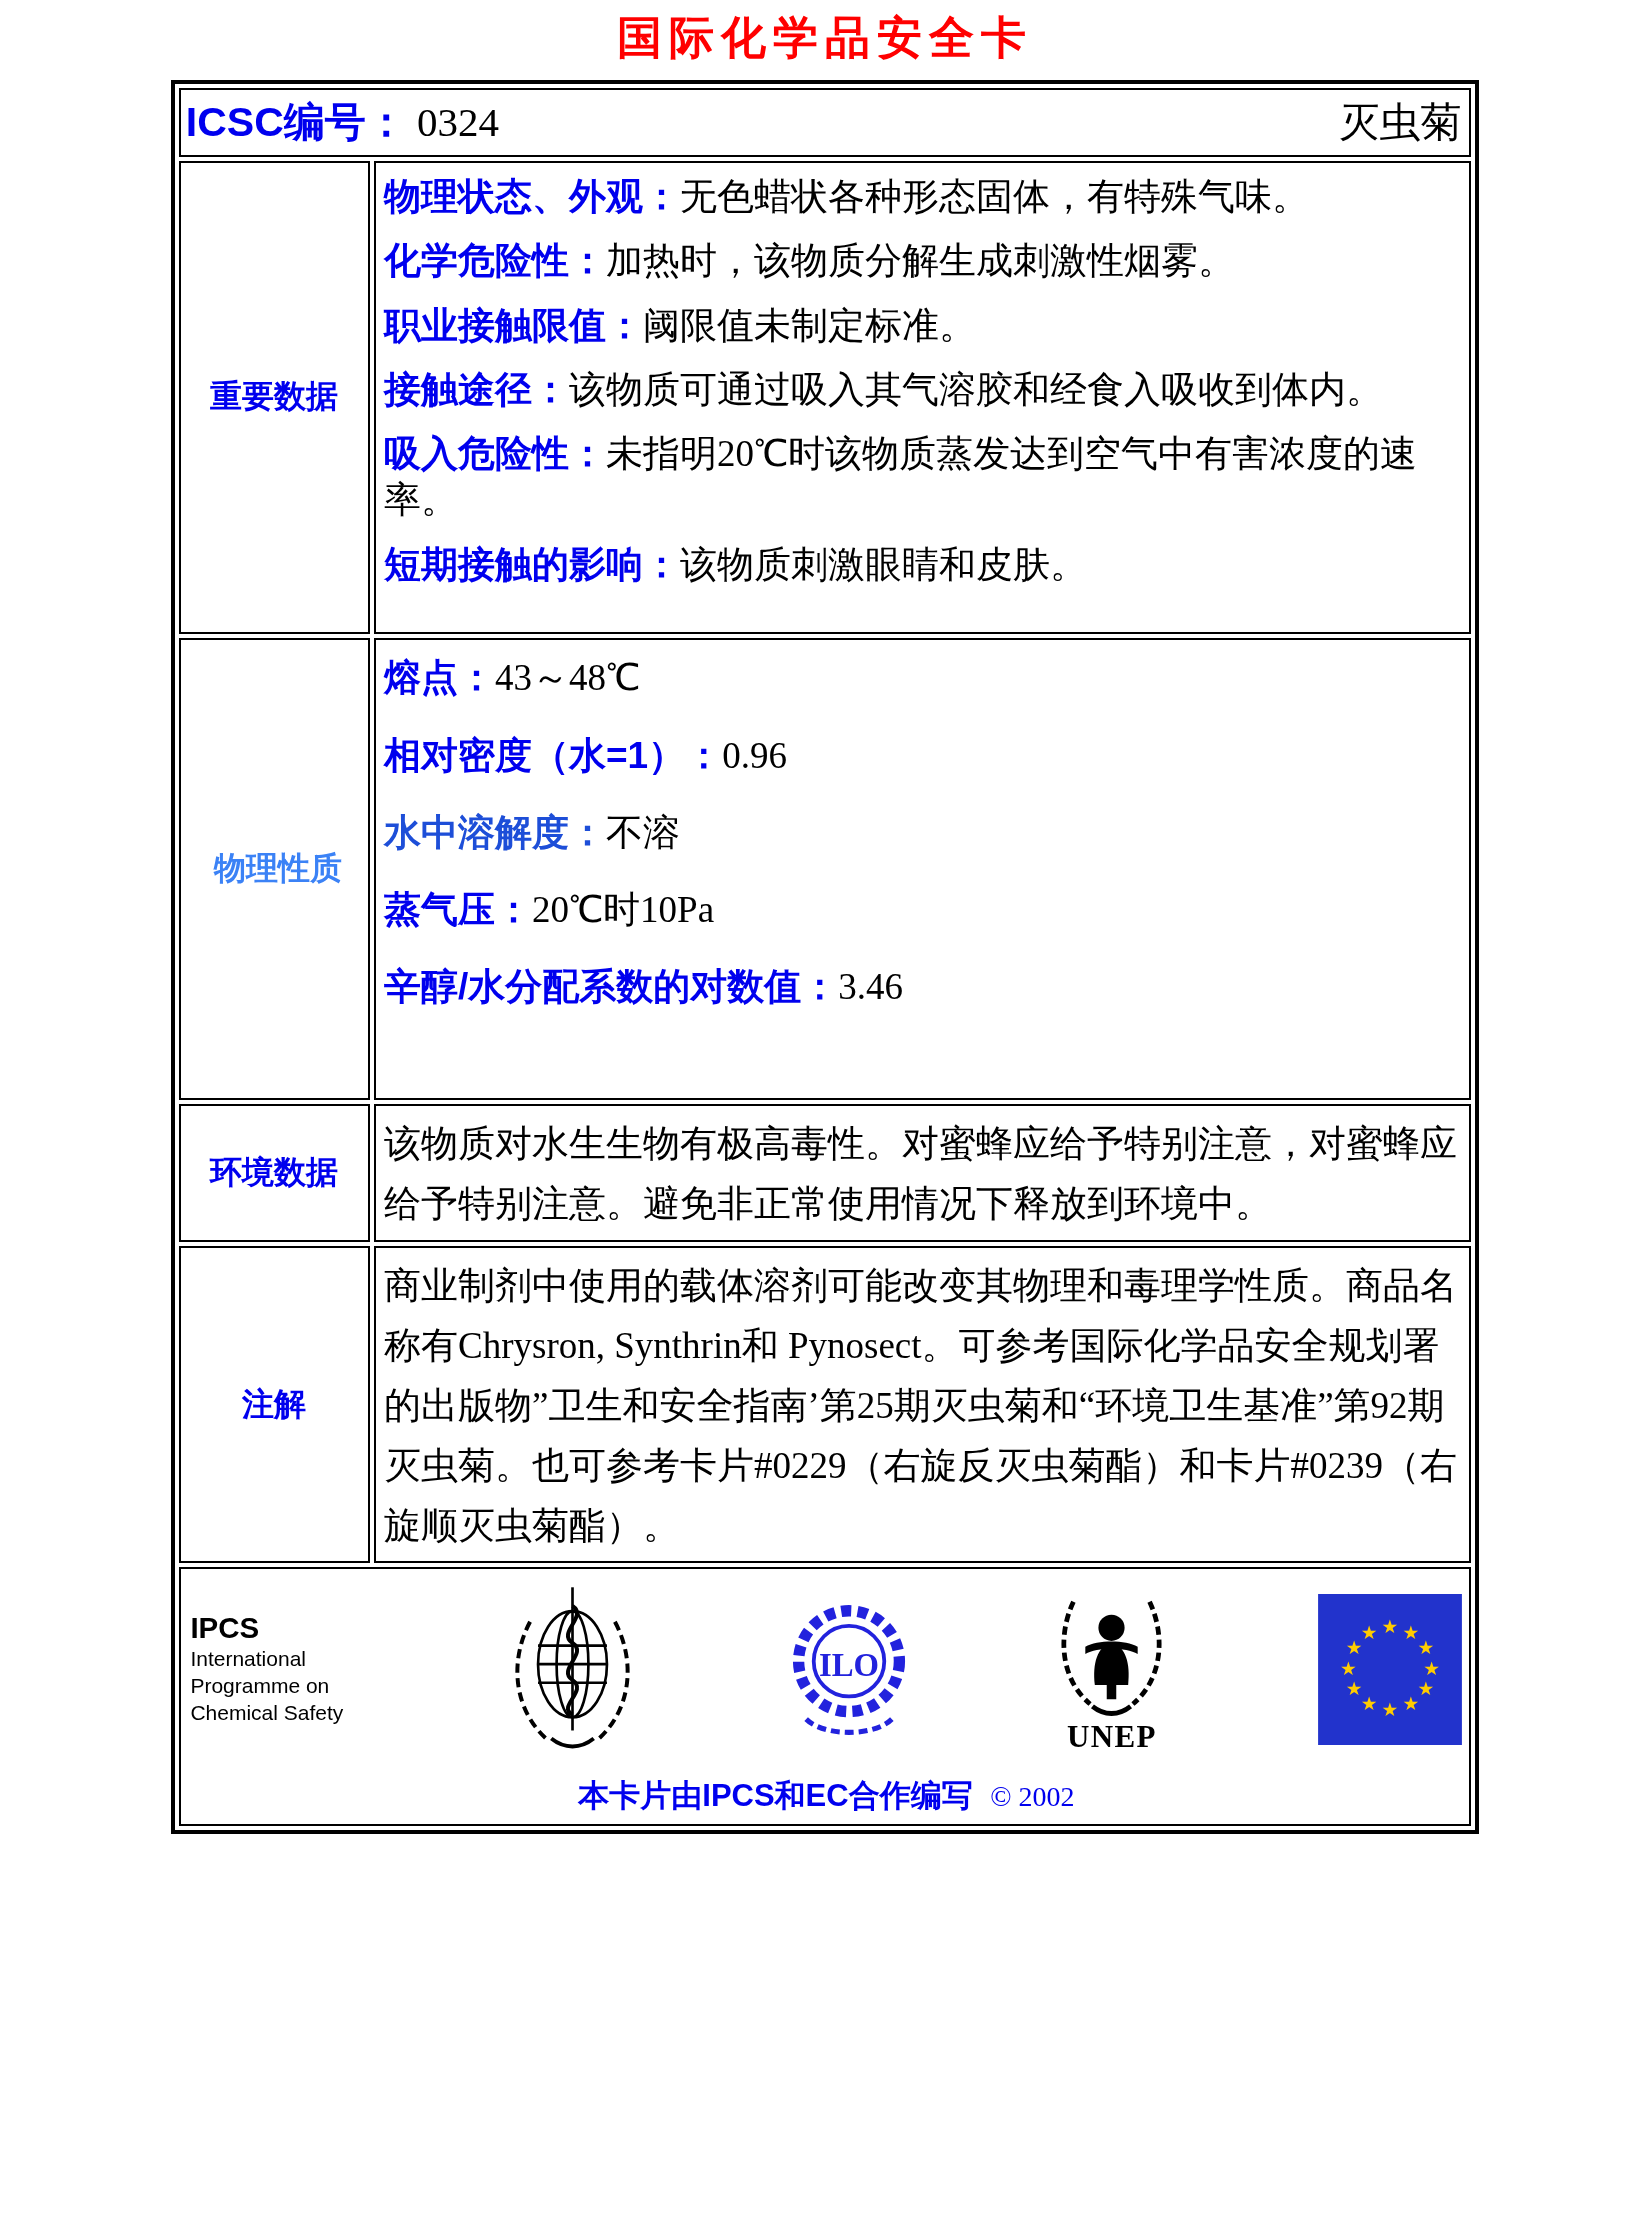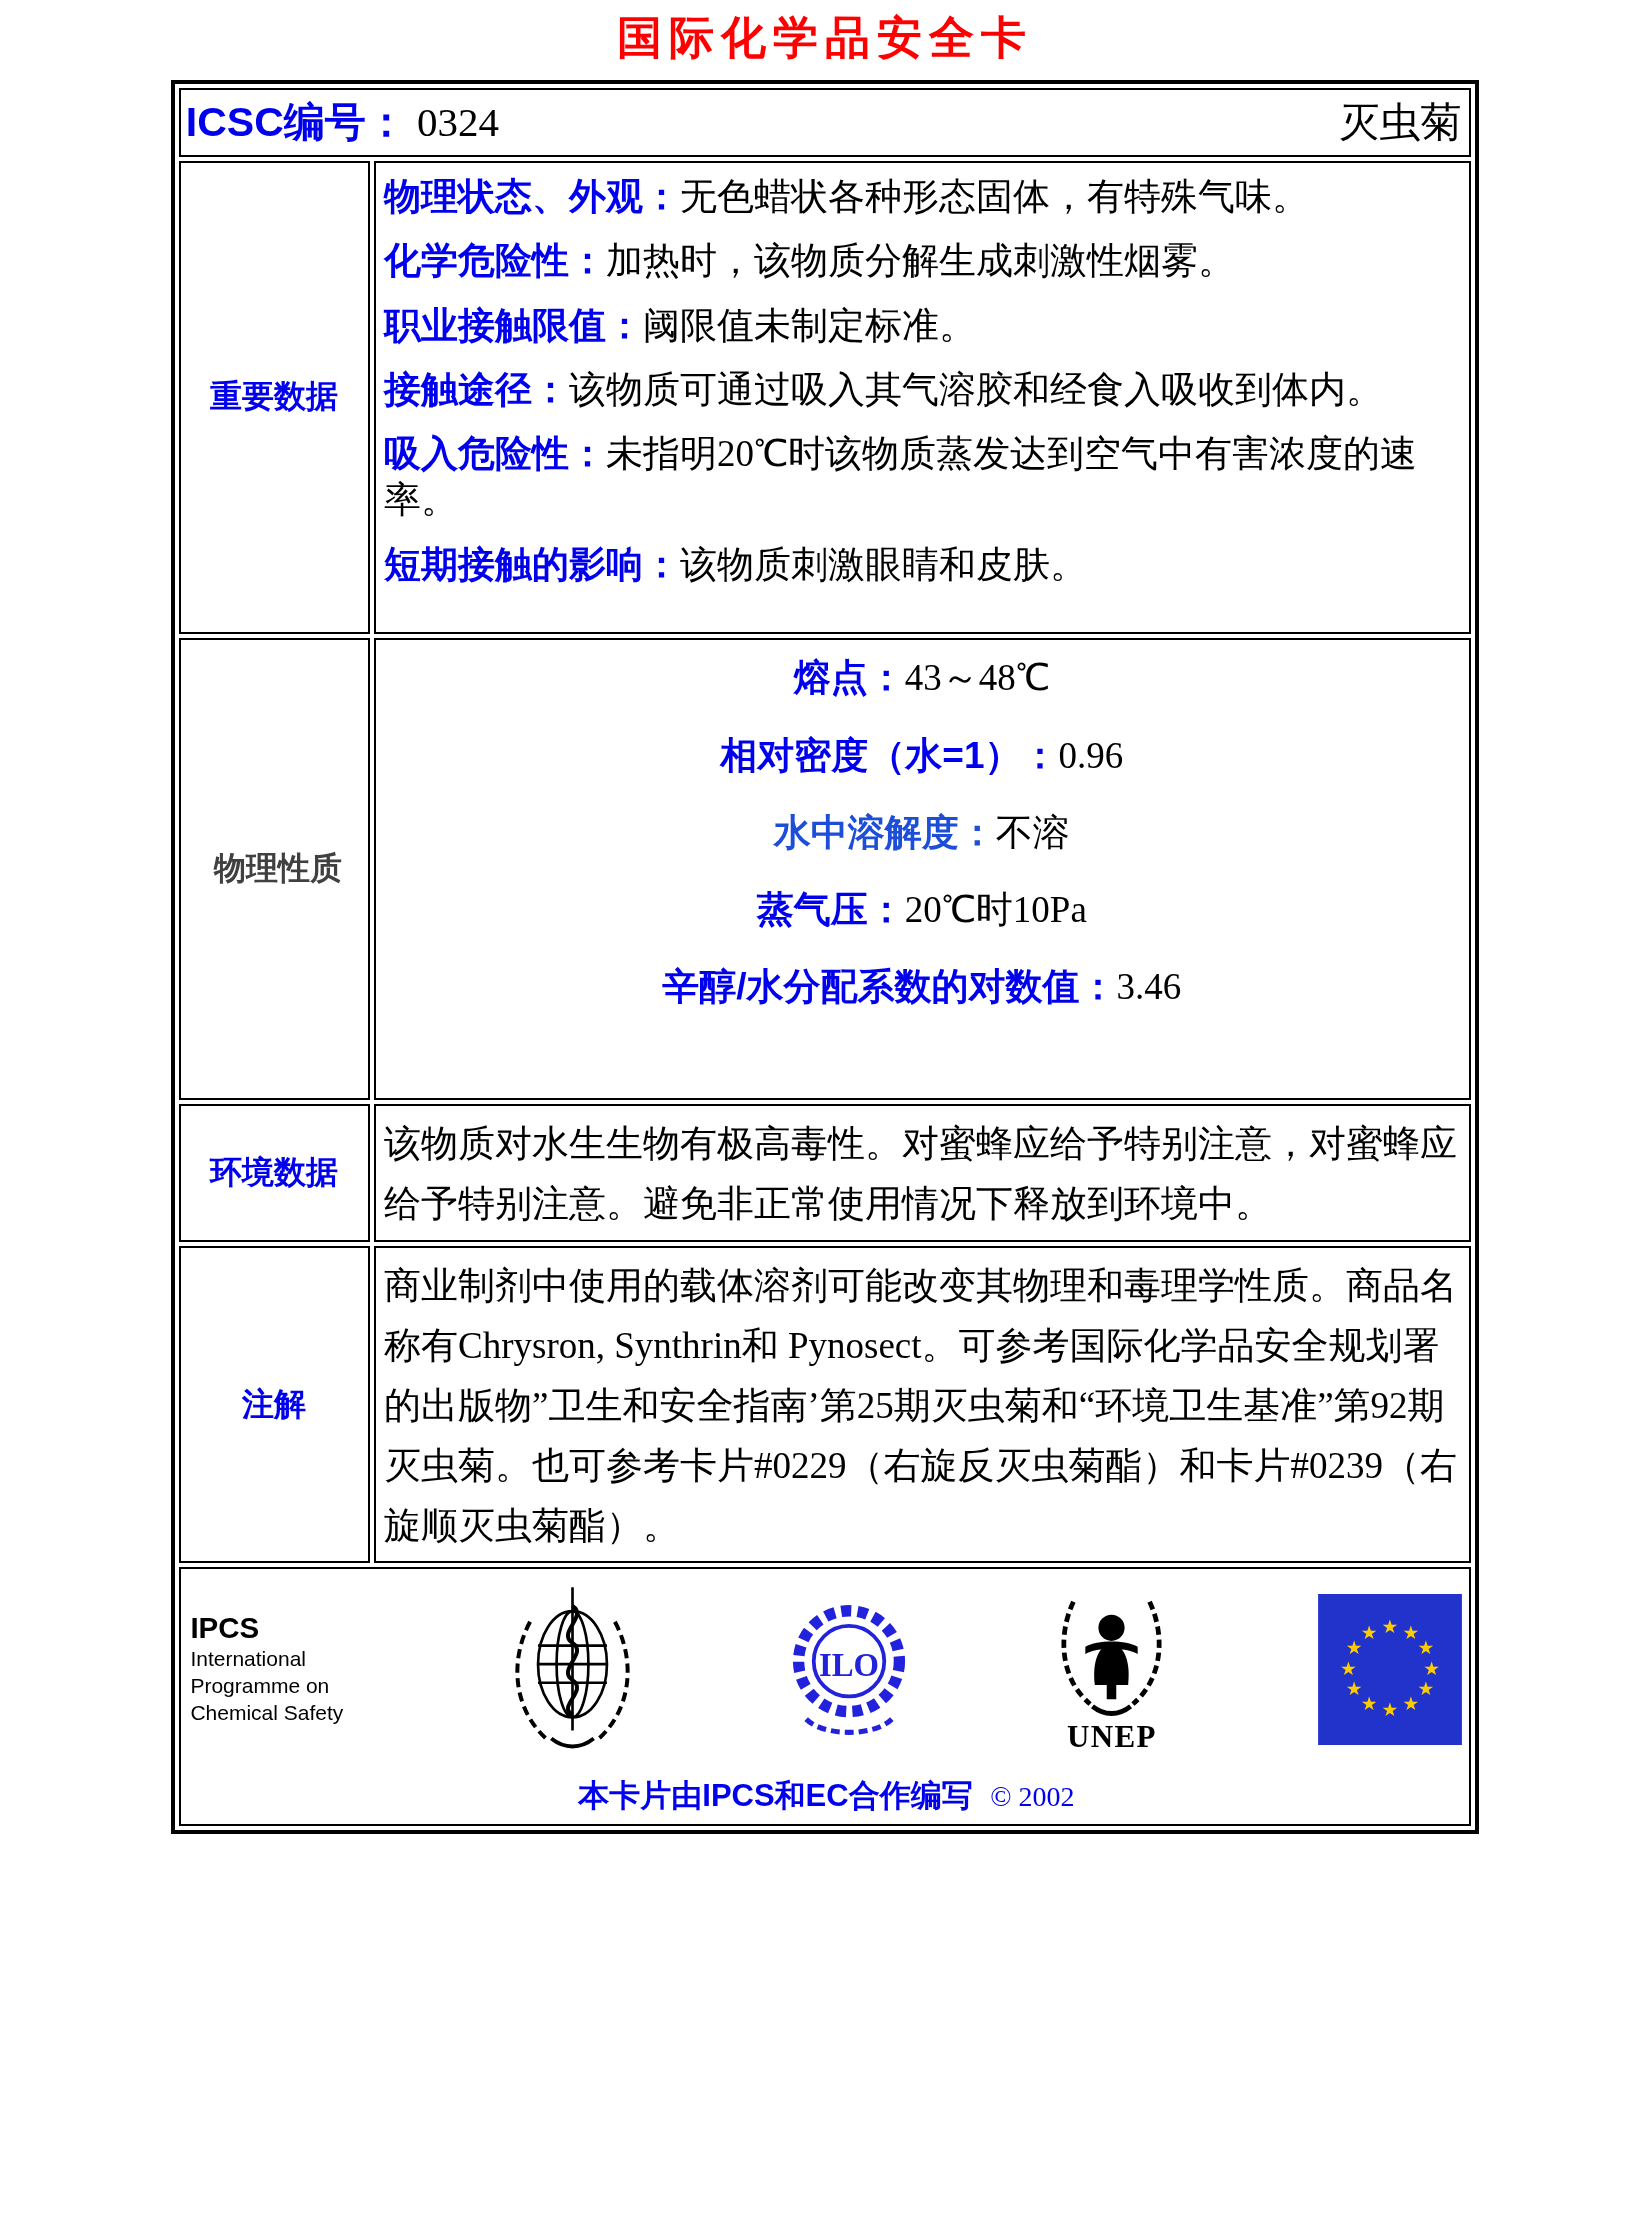--- a/index.html
+++ b/index.html
@@ -36,21 +36,21 @@
     font-family:"Liberation Sans",sans-serif;
     font-weight:bold;
     font-size:32px;
   }
   td.content-cell{
     vertical-align:top;
     padding:5.6px 9.8px 5.6px 8.4px;
     font-size:37px;
   }
   .kv{margin:5.6px 0 18px 0;line-height:1.25;}
-  .kv-wide{margin:9.8px 0 31px 0;line-height:1.25;text-align:center;}
+  .kv-wide{margin:9.8px 0 31px 0;line-height:1.25;}
   .kv-label{
     font-family:"Liberation Sans",sans-serif;
     font-weight:bold;
   }
   .kv-value{font-family:"Liberation Serif",serif;color:#000;}
   .para{line-height:1.62;margin-top:2.8px;}
   .header-row-inner{
     display:flex;justify-content:space-between;align-items:center;
     font-size:41px;padding:4.2px 4.2px;
   }
@@ -133,21 +133,21 @@
       <div class="kv">
         <span class="kv-label" style="color:#0000EE;">吸入危险性：</span><span class="kv-value">未指明20℃时该物质蒸发达到空气中有害浓度的速率。</span>
       </div>
       <div class="kv">
         <span class="kv-label" style="color:#0000EE;">短期接触的影响：</span><span class="kv-value">该物质刺激眼睛和皮肤。</span>
       </div>
     </td>
   </tr>
 
   <tr>
-    <td class="label-cell" style="height:456px;color:#404040;padding-left:9px;">物理性质</td>
+    <td class="label-cell" style="height:456px;color:#3b82f6;padding-left:9px;">物理性质</td>
     <td class="content-cell">
       <div class="kv-wide">
         <span class="kv-label" style="color:#0000EE;">熔点：</span><span class="kv-value">43～48℃</span>
       </div>
       <div class="kv-wide">
         <span class="kv-label" style="color:#0000EE;">相对密度（水=1）：</span><span class="kv-value">0.96</span>
       </div>
       <div class="kv-wide">
         <span class="kv-label" style="color:#1d4ed8;">水中溶解度：</span><span class="kv-value">不溶</span>
       </div>

